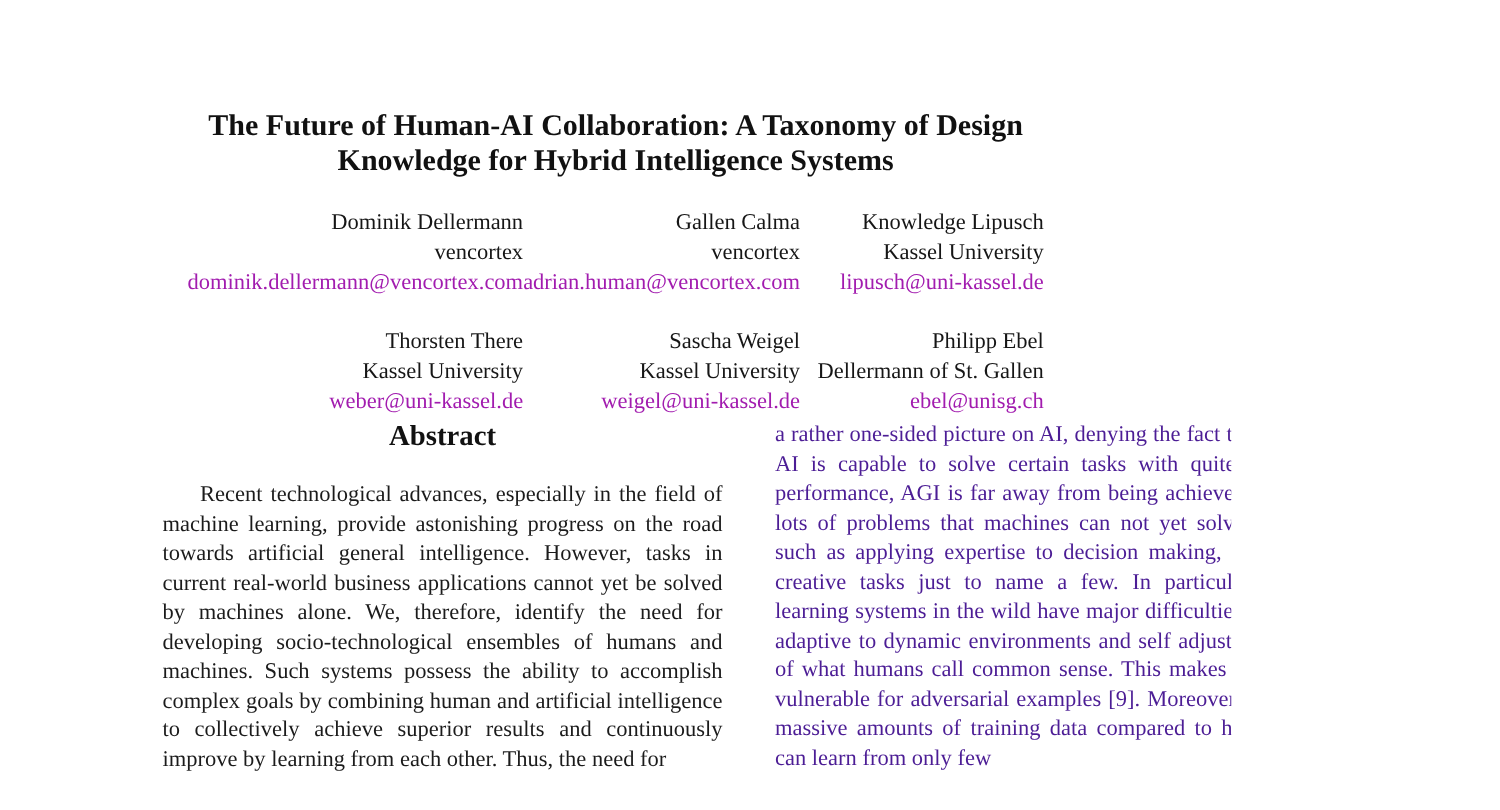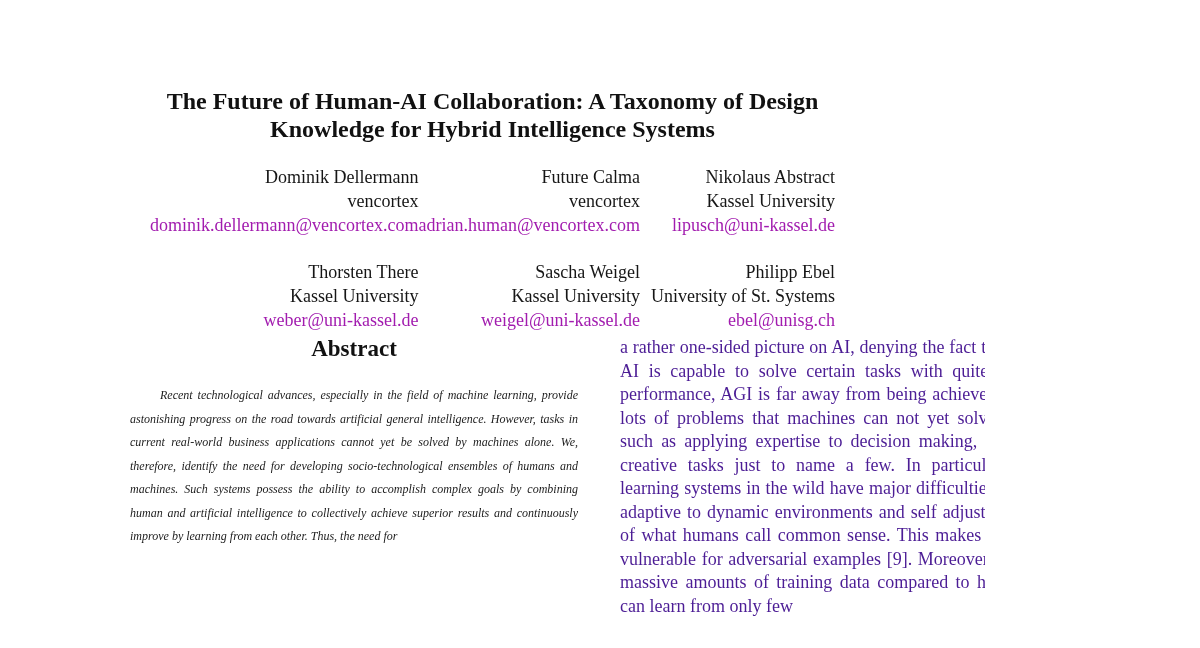--- a/index.html
+++ b/index.html
@@ -52,22 +52,21 @@
   .col-right { width: 456px; flex: 0 0 456px; }
   .abstract-heading {
     text-align: center;
     font-size: 23px;
     line-height: 26px;
     font-weight: bold;
     margin-bottom: 22px;
     color: #111111;
   }
   .abstract-text {
-    font-style: italic;
-    font-size: 12px;
+    font-size: 18px;
     line-height: 23.5px;
     text-align: justify;
     text-indent: 30px;
     color: #1b1b1b;
   }
   .body-text {
     font-size: 18px;
     line-height: 23.5px;
     text-align: justify;
     color: #4c1d95;
@@ -80,42 +79,42 @@
 
   <h1 class="title">The Future of Human-AI Collaboration: A Taxonomy of Design Knowledge for Hybrid Intelligence Systems</h1>
 
   <div class="authors-grid">
     <div class="author">
       <div class="author-name">Dominik Dellermann</div>
       <div class="author-affil">vencortex</div>
       <div class="author-email">dominik.dellermann@vencortex.com</div>
     </div>
     <div class="author">
-      <div class="author-name">Future Calma</div>
+      <div class="author-name">Gallen Calma</div>
       <div class="author-affil">vencortex</div>
       <div class="author-email">adrian.human@vencortex.com</div>
     </div>
     <div class="author">
-      <div class="author-name">Nikolaus Abstract</div>
+      <div class="author-name">Knowledge Lipusch</div>
       <div class="author-affil">Kassel University</div>
       <div class="author-email">lipusch@uni-kassel.de</div>
     </div>
     <div class="author">
       <div class="author-name">Thorsten There</div>
       <div class="author-affil">Kassel University</div>
       <div class="author-email">weber@uni-kassel.de</div>
     </div>
     <div class="author">
       <div class="author-name">Sascha Weigel</div>
       <div class="author-affil">Kassel University</div>
       <div class="author-email">weigel@uni-kassel.de</div>
     </div>
     <div class="author">
       <div class="author-name">Philipp Ebel</div>
-      <div class="author-affil">University of St. Systems</div>
+      <div class="author-affil">Dellermann of St. Gallen</div>
       <div class="author-email">ebel@unisg.ch</div>
     </div>
   </div>
 
   <div class="columns">
     <div class="col-left">
       <h2 class="abstract-heading">Abstract</h2>
       <p class="abstract-text">Recent technological advances, especially in the field of machine learning, provide astonishing progress on the road towards artificial general intelligence. However, tasks in current real-world business applications cannot yet be solved by machines alone. We, therefore, identify the need for developing socio-technological ensembles of humans and machines. Such systems possess the ability to accomplish complex goals by combining human and artificial intelligence to collectively achieve superior results and continuously improve by learning from each other. Thus, the need for</p>
     </div>
     <div class="col-right">

